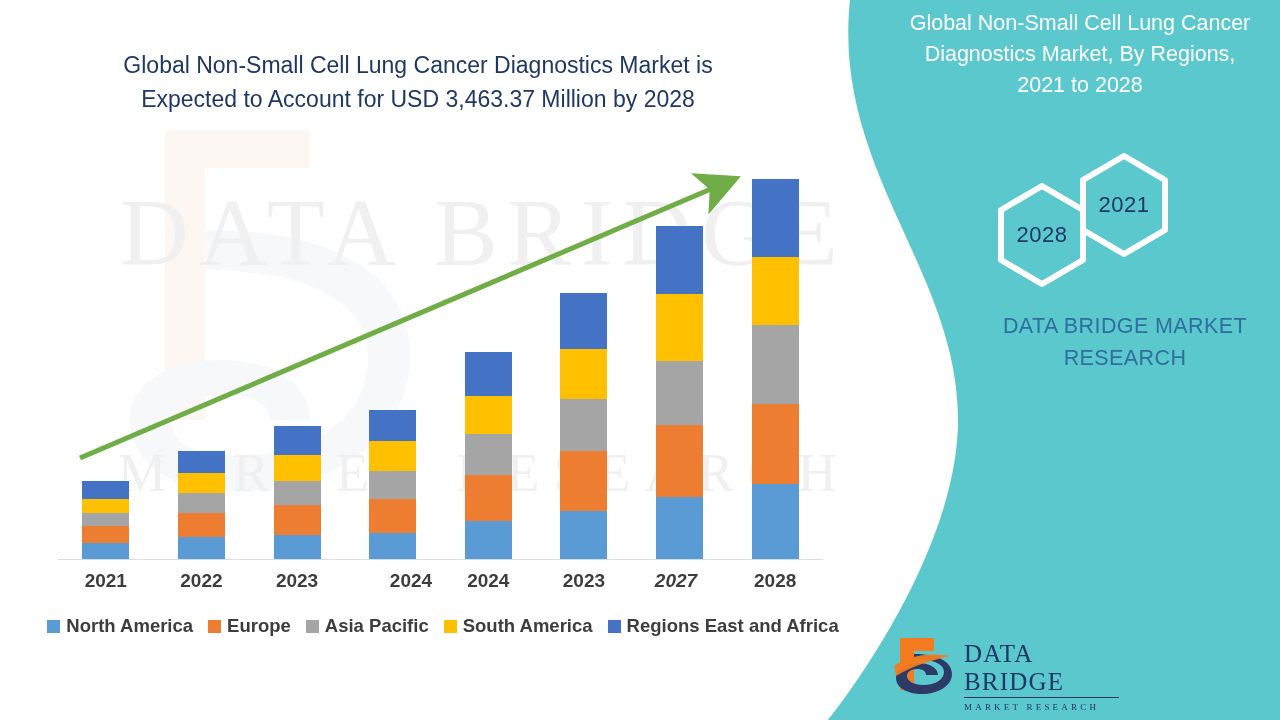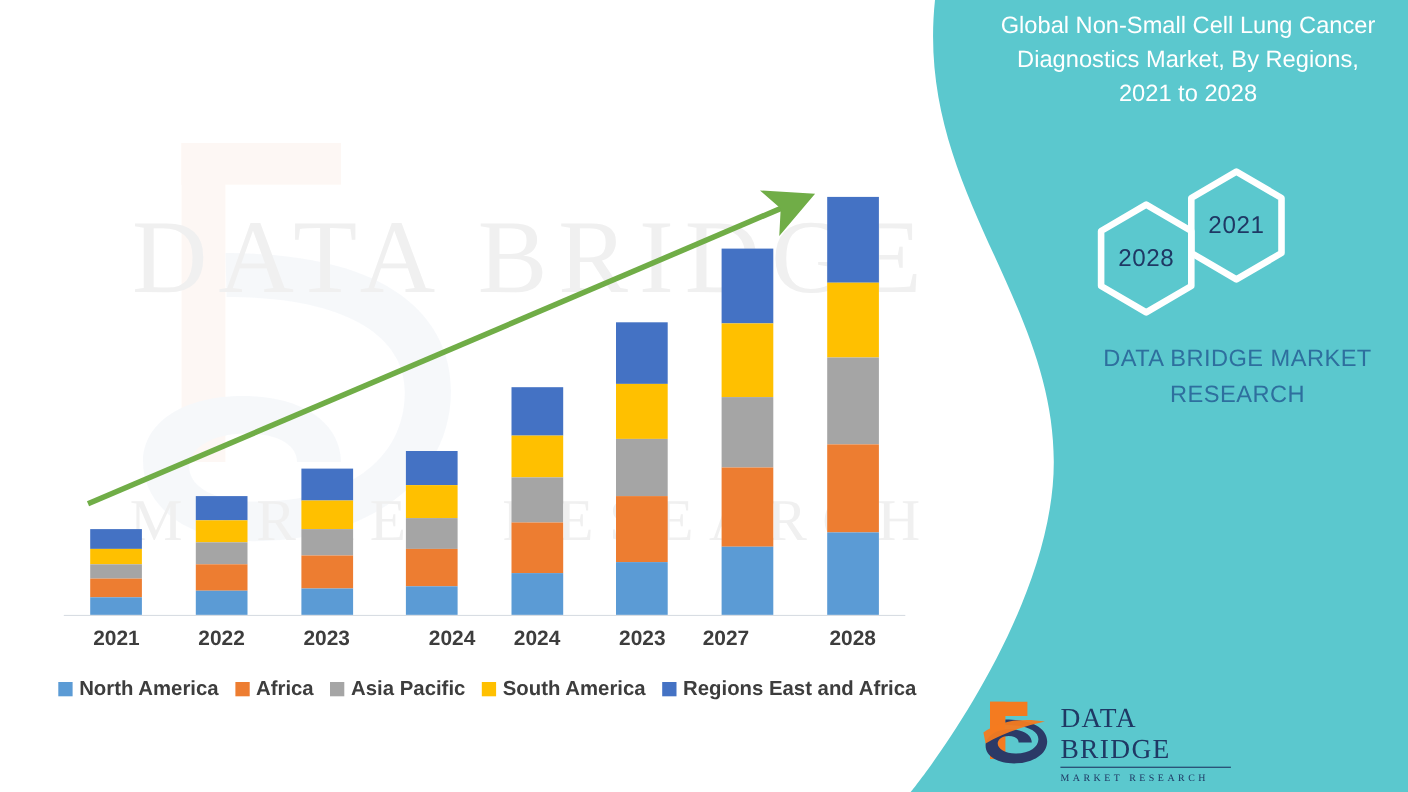--- a/index.html
+++ b/index.html
@@ -209,20 +209,21 @@
       <path d="M12 4 L46 4 L46 17 L12 17 Z" fill="#F47B20"></path>
       <path d="M26 20 C 54 20, 64 30, 64 40 C 64 52, 50 60, 34 60 C 20 60, 8 54, 8 44 C 8 35, 18 29, 30 29 C 42 29, 50 34, 50 41 L 38 41 C 38 37, 34 35, 29 35 C 23 35, 19 38, 19 42 C 19 47, 26 51, 35 51 C 48 51, 56 45, 56 38 C 56 30, 45 25, 26 25 Z" fill="#2B3A67"></path>
       <path d="M6 32 C 20 22, 40 18, 62 22 C 44 26, 24 32, 8 42 Z" fill="#F47B20" opacity=".95"></path>
     </svg>
     <div class="logo-words">
       <div class="logo-main">DATA BRIDGE</div>
       <div class="logo-sub">MARKET RESEARCH</div>
     </div>
   </div>
 
+  <div class="main-title">Global Non-Small Cell Lung Cancer Diagnostics Market is Expected to Account for USD 3,463.37 Million by 2028</div>
 
   <div class="chart">
     <div class="plot" id="plot">
         <div class="bar" style="left: 24.3125px; height: 78.3732px;">
           <div class="seg" style="background: rgb(91, 155, 213); height: 20.5128%;"></div>
           <div class="seg" style="background: rgb(237, 125, 49); height: 21.7949%;"></div>
           <div class="seg" style="background: rgb(165, 165, 165); height: 16.6667%;"></div>
           <div class="seg" style="background: rgb(255, 192, 0); height: 17.9487%;"></div>
           <div class="seg" style="background: rgb(68, 114, 196); height: 23.0769%;"></div>
         </div>
@@ -288,32 +289,32 @@
     <line x1="22" y1="318" x2="660" y2="46" stroke="#70AD47" stroke-width="5" marker-end="url(#ahead)"></line>
   </svg>
 
   <div class="tick-row" id="tickRow">
       <div class="tick" style="left: 17.8125px;">2021</div>
       <div class="tick" style="left: 113.438px;">2022</div>
       <div class="tick" style="left: 209.062px;">2023</div>
       <div class="tick" style="left: 323px;">2024</div>
       <div class="tick" style="left: 400.312px;">2024</div>
       <div class="tick" style="left: 495.938px;">2023</div>
-      <div class="tick" style="left: 572px;">2027</div>
+      <div class="tick" style="left: 588px; font-style: italic;">2027</div>
       <div class="tick" style="left: 687.188px;">2028</div>
     </div>
 
   <div class="legend" id="legend">
       <div class="legend-item">
         <span class="legend-swatch" style="background: rgb(91, 155, 213);"></span>
         <span class="legend-label">North America</span>
       </div>
       <div class="legend-item">
         <span class="legend-swatch" style="background: rgb(237, 125, 49);"></span>
-        <span class="legend-label">Africa</span>
+        <span class="legend-label">Europe</span>
       </div>
       <div class="legend-item">
         <span class="legend-swatch" style="background: rgb(165, 165, 165);"></span>
         <span class="legend-label">Asia Pacific</span>
       </div>
       <div class="legend-item">
         <span class="legend-swatch" style="background: rgb(255, 192, 0);"></span>
         <span class="legend-label">South America</span>
       </div>
       <div class="legend-item">

